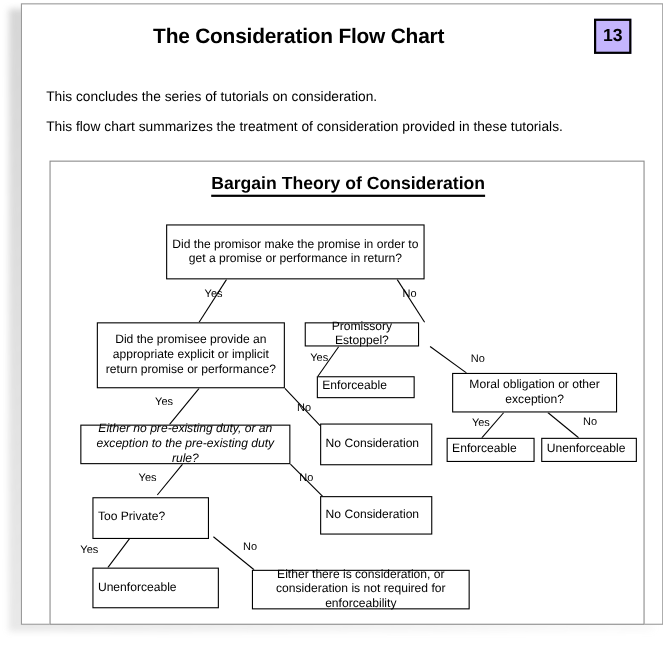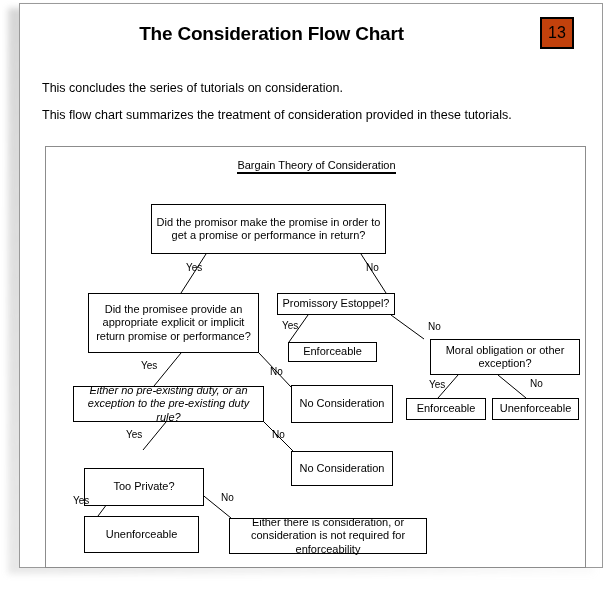--- a/index.html
+++ b/index.html
@@ -50,25 +50,25 @@
   }
   #page-number-box {
     position: absolute;
     left: 520px;
     top: 13px;
     width: 34px;
     height: 32px;
     border: 2px solid #000;
     box-sizing: border-box;
     font-size: 16px;
-    font-weight: normal;
+    font-weight: bold;
     display: flex;
     align-items: center;
     justify-content: center;
-    background: #c2410c;
+    background: #c4b5fd;
   }
 
   
   .intro-line {
     position: absolute;
     left: 22px;
     font-size: 12.5px;
     color: #000;
     white-space: nowrap;
   }
@@ -86,38 +86,37 @@
     box-sizing: border-box;
     background: #fff;
     overflow: hidden;
   }
   #flowchart-title {
     position: absolute;
     left: 0;
     top: 12px;
     width: 541px;
     text-align: center;
-    font-size: 11px;
-    font-weight: normal;
+    font-size: 16px;
+    font-weight: bold;
     color: #000;
   }
   #flowchart-title span {
     border-bottom: 2px solid #000;
     padding-bottom: 1px;
   }
 
   
   .node {
     position: absolute;
     border: 1px solid #000;
     box-sizing: border-box;
     background: #fff;
     display: flex;
     align-items: center;
-    justify-content: center;
     text-align: center;
     font-size: 11px;
     line-height: 13.5px;
     color: #000;
     padding: 1px 4px;
     z-index: 3;
   }
   .edge-label {
     position: absolute;
     font-size: 10px;
@@ -188,31 +187,31 @@
     </div>
     <div class="edge-label" style="left:140px; top:115px;">Yes</div>
     <div class="edge-label" style="left:320px; top:115px;">No</div>
 
     <div class="node" style="left:42px; top:146px; width:171px; height:60px;">
       <span>Did the promisee provide an appropriate explicit or implicit return promise or performance?</span>
     </div>
     <div class="edge-label" style="left:95px; top:213px;">Yes</div>
     <div class="edge-label" style="left:224px; top:219px;">No</div>
 
-    <div class="node" style="left:231px; top:146px; width:118px; height:22px;">
+    <div class="node" style="left:231px; top:146px; width:104px; height:22px;">
       <span>Promissory Estoppel?</span>
     </div>
     <div class="edge-label" style="left:236px; top:173px;">Yes</div>
     <div class="edge-label" style="left:382px; top:174px;">No</div>
 
     <div class="node" style="left:242px; top:195px; width:89px; height:20px;">
       <span>Enforceable</span>
     </div>
 
-    <div class="node" style="left:384px; top:192px; width:150px; height:36px;">
+    <div class="node" style="left:365px; top:192px; width:150px; height:36px;">
       <span>Moral obligation or other exception?</span>
     </div>
     <div class="edge-label" style="left:383px; top:232px;">Yes</div>
     <div class="edge-label" style="left:484px; top:231px;">No</div>
 
     <div class="node" style="left:360px; top:251px; width:80px; height:22px;">
       <span>Enforceable</span>
     </div>
     <div class="node" style="left:446px; top:251px; width:87px; height:22px;">
       <span>Unenforceable</span>
@@ -225,21 +224,21 @@
     <div class="node" style="left:27px; top:239px; width:191px; height:36px;font-style:italic;">
       <span>Either no pre-existing duty, or an exception to the pre-existing duty rule?</span>
     </div>
     <div class="edge-label" style="left:80px; top:282px;">Yes</div>
     <div class="edge-label" style="left:226px; top:282px;">No</div>
 
     <div class="node" style="left:245px; top:304px; width:102px; height:35px;">
       <span>No Consideration</span>
     </div>
 
-    <div class="node" style="left:38px; top:321px; width:120px; height:38px;">
+    <div class="node" style="left:38px; top:305px; width:106px; height:38px;">
       <span>Too Private?</span>
     </div>
     <div class="edge-label" style="left:27px; top:348px;">Yes</div>
     <div class="edge-label" style="left:175px; top:345px;">No</div>
 
     <div class="node" style="left:38px; top:369px; width:115px; height:37px;">
       <span>Unenforceable</span>
     </div>
     <div class="node" style="left:183px; top:371px; width:198px; height:36px;">
       <span>Either there is consideration, or consideration is not required for enforceability</span>

